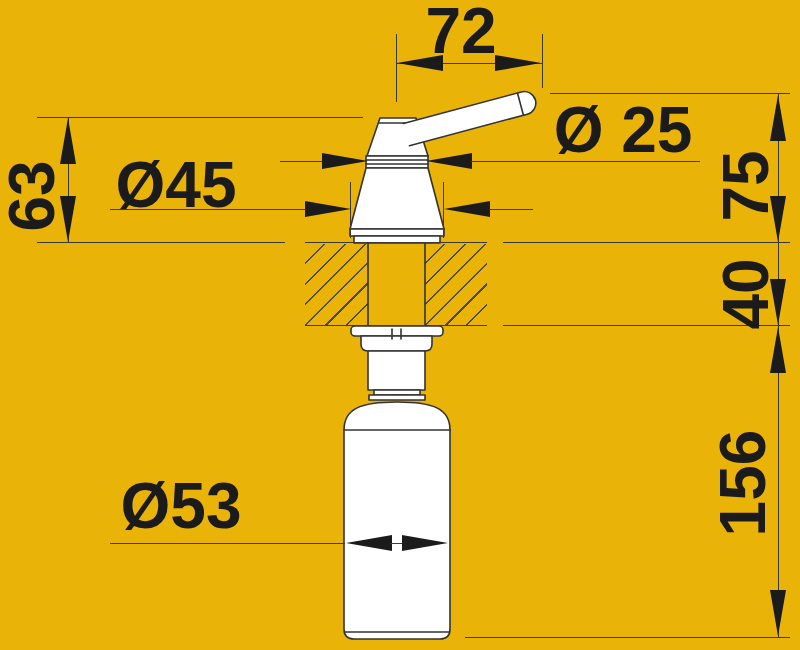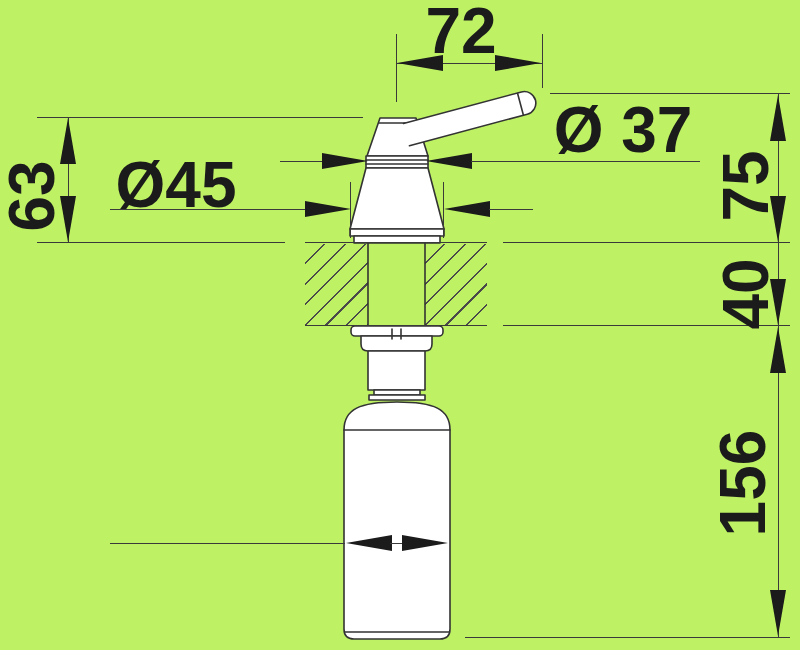--- a/index.html
+++ b/index.html
@@ -1,17 +1,17 @@
 <!DOCTYPE html>
 <html><head>
 <meta charset="utf-8">
 <style>
   html,body{margin:0;padding:0;background:#fff;}
   .canvas{
-    position:relative;width:800px;height:650px;background:#bef264;overflow:hidden;
+    position:relative;width:800px;height:650px;background:#eab308;overflow:hidden;
     font-family:"Liberation Sans",sans-serif;
   }
   .canvas svg{position:absolute;left:0;top:0;}
   .hline{position:absolute;height:0;border-top:1.5px solid #3a3a3a;}
   .vline{position:absolute;width:0;border-left:1.5px solid #3a3a3a;}
   .tri{position:absolute;width:0;height:0;}
   .tri.r{border-top:8px solid transparent;border-bottom:8px solid transparent;border-left:46px solid #1b1b1b;}
   .tri.l{border-top:8px solid transparent;border-bottom:8px solid transparent;border-right:46px solid #1b1b1b;}
   .tri.u{border-left:8px solid transparent;border-right:8px solid transparent;border-bottom:46px solid #1b1b1b;}
   .tri.d{border-left:8px solid transparent;border-right:8px solid transparent;border-top:46px solid #1b1b1b;}
@@ -73,21 +73,21 @@
   <div class="hline" style="left:37px;top:117px;width:326px;"></div>
   <div class="vline" style="left:68px;top:118px;height:124px;"></div>
   <div class="tri u" style="left:60px;top:118px;"></div>
   <div class="tri d" style="left:60px;top:196px;"></div>
   <div class="dim rot" style="left:32px;top:196px;">63</div>
 
   <div class="hline" style="left:280px;top:161px;width:44px;"></div>
   <div class="tri r" style="left:322px;top:153px;"></div>
   <div class="tri l" style="left:426px;top:153px;"></div>
   <div class="hline" style="left:471px;top:161px;width:229px;"></div>
-  <div class="dim" style="left:623px;top:130px;">Ø 37</div>
+  <div class="dim" style="left:623px;top:130px;">Ø 25</div>
 
   <div class="vline" style="left:350px;top:182px;height:56px;"></div>
   <div class="vline" style="left:443px;top:182px;height:56px;"></div>
   <div class="hline" style="left:110px;top:209px;width:196px;"></div>
   <div class="tri r" style="left:305px;top:201px;"></div>
   <div class="tri l" style="left:444px;top:201px;"></div>
   <div class="hline" style="left:489px;top:209px;width:44px;"></div>
   <div class="dim" style="left:176px;top:185px;">Ø45</div>
 
   <div class="hline" style="left:37px;top:242px;width:248px;"></div>
@@ -105,14 +105,15 @@
   <div class="dim rot" style="left:746px;top:294px;">40</div>
   <div class="tri u" style="left:770px;top:327px;"></div>
   <div class="tri d" style="left:770px;top:590px;"></div>
   <div class="dim rot" style="left:743px;top:483px;">156</div>
   <div class="hline" style="left:465px;top:637px;width:325px;"></div>
 
   <div class="hline" style="left:110px;top:543px;width:235px;"></div>
   <div class="tri l" style="left:346px;top:535px;"></div>
   <div class="hline" style="left:390px;top:543px;width:15px;"></div>
   <div class="tri r" style="left:402px;top:535px;"></div>
+  <div class="dim" style="left:181px;top:506px;">Ø53</div>
 
 </div>
 
 </body></html>

